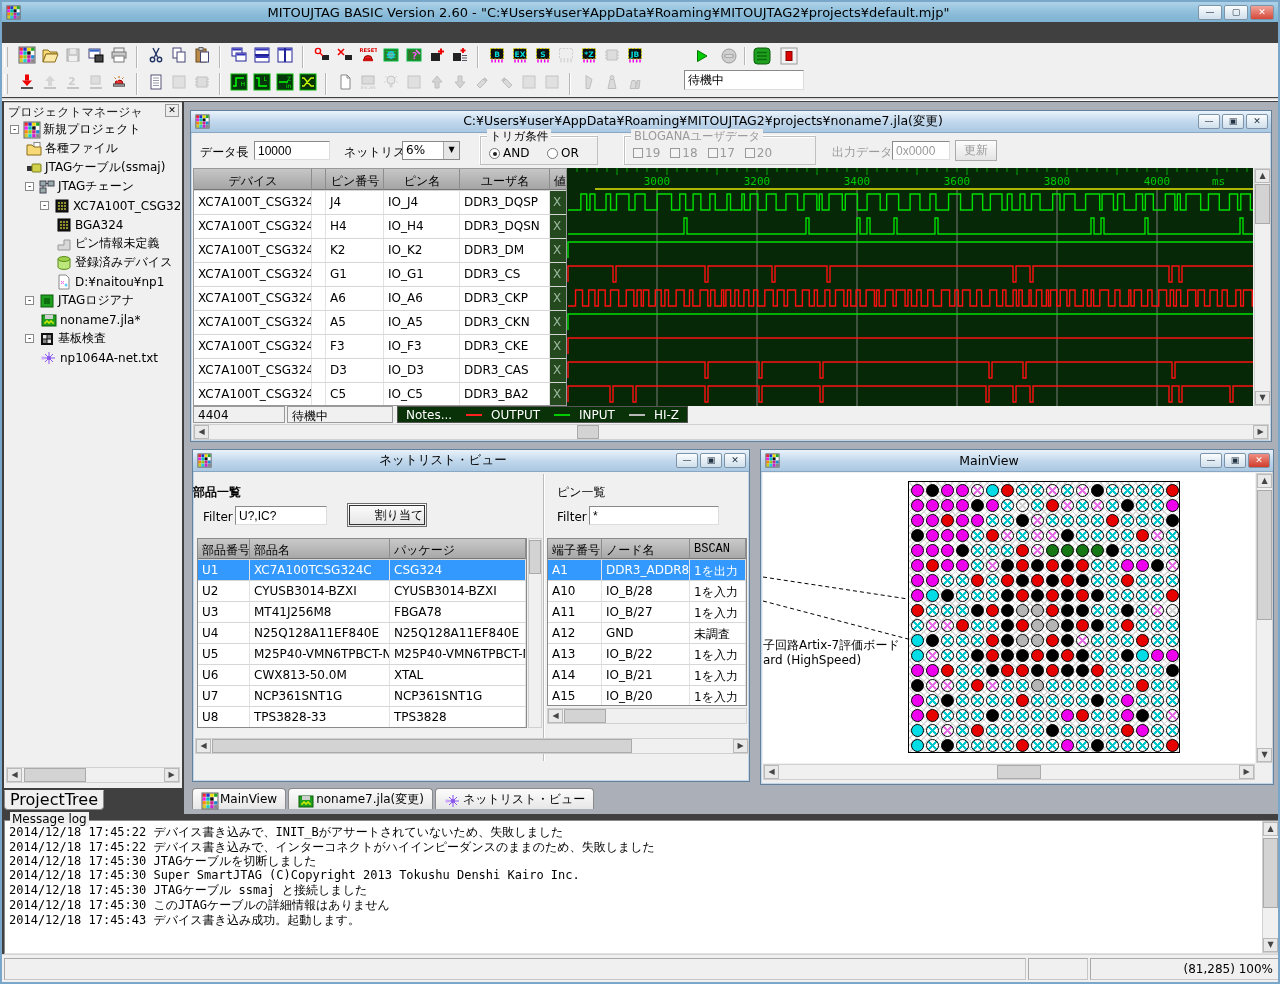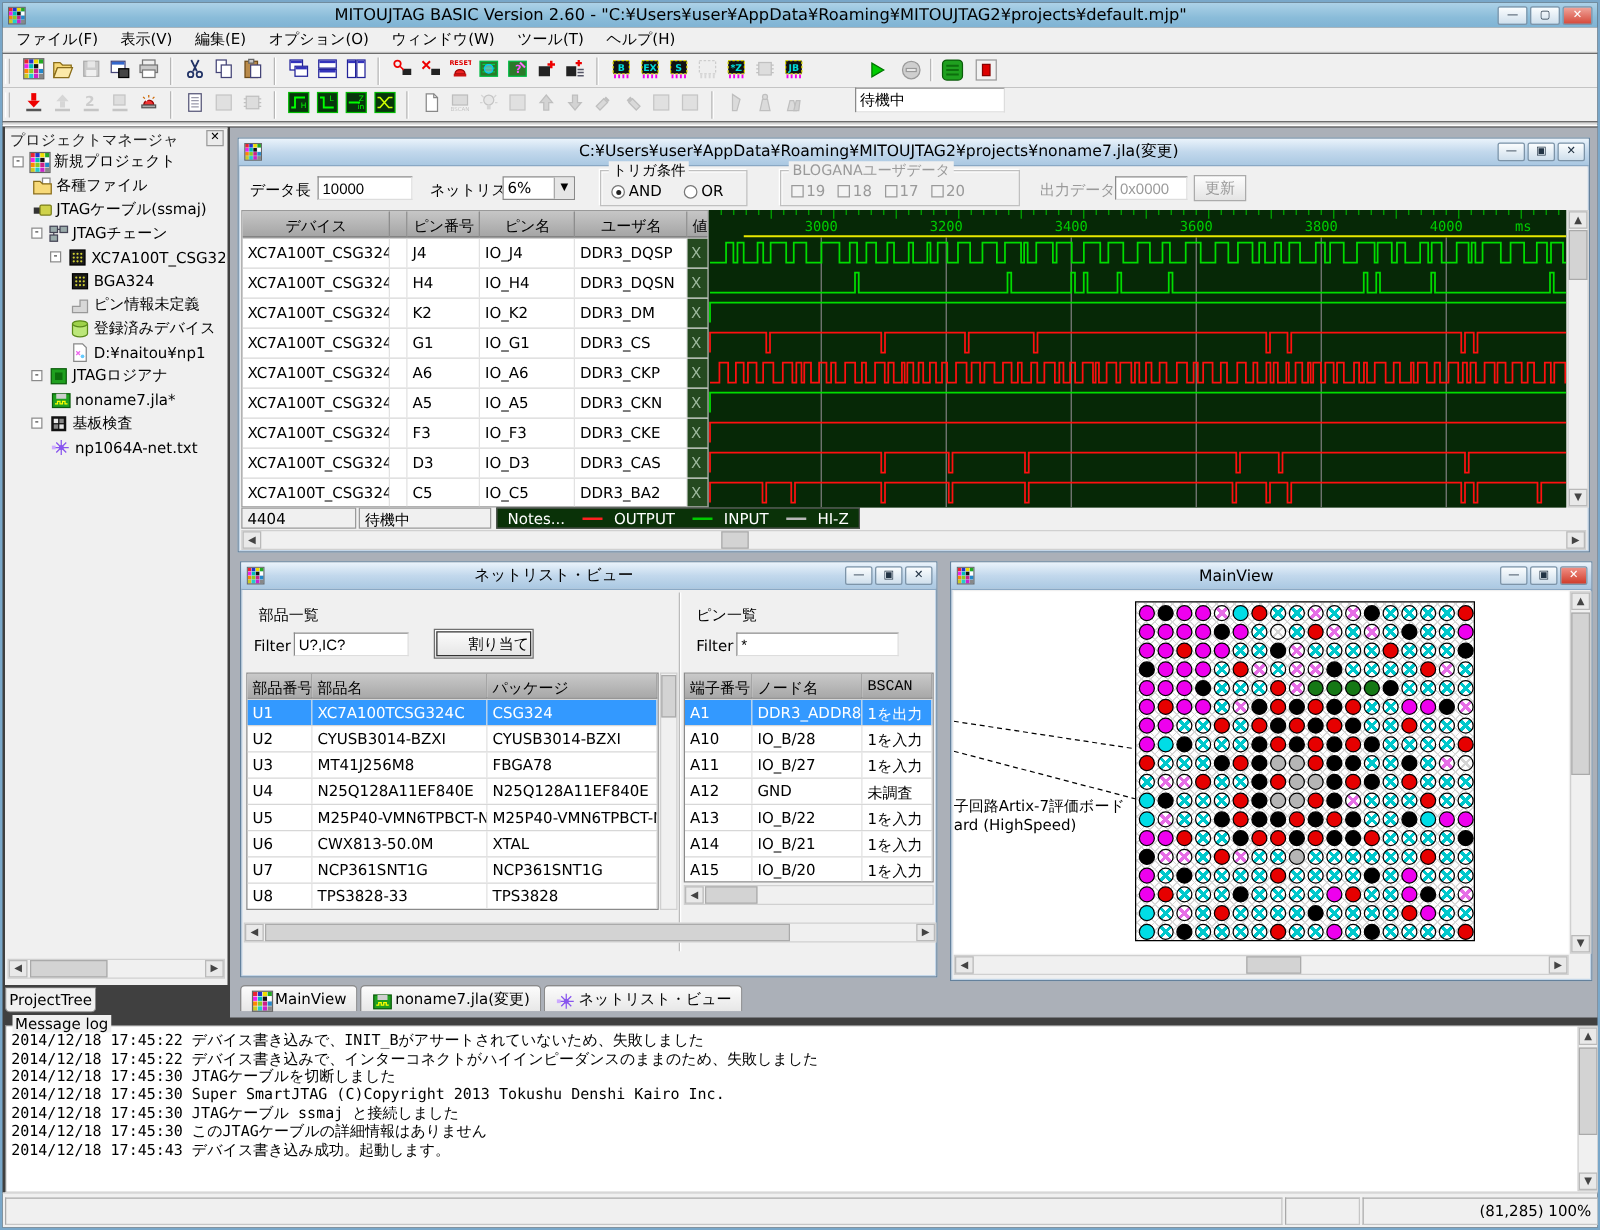--- a/index.html
+++ b/index.html
@@ -39,21 +39,21 @@
   .tree-item { height:19px; display:flex; align-items:center; white-space:nowrap; }
   .expander { width:9px; height:9px; border:1px solid #8a8a8a; background:#fff; font-size:9px; line-height:7px; text-align:center; margin-right:4px; flex:none; }
   .ticon { width:17px; height:17px; margin-right:3px; flex:none; }
   .tree-label { font-size:12px; }
   .hscroll { position:absolute; height:16px; background:#f0f0f0; border:1px solid #d0d0d0; display:flex; align-items:center; }
   .vscroll { position:absolute; width:17px; background:#f0f0f0; border:1px solid #d0d0d0; }
   .sbtn { width:15px; height:14px; background:#e9e9e9; border:1px solid #b9b9b9; font-size:8px; text-align:center; line-height:12px; color:#444; flex:none; }
   .vscroll .sbtn { position:absolute; left:0; width:15px; }
   .thumb { height:14px; background:#d3d3d3; border:1px solid #aaa; }
   .vthumb { position:absolute; left:0; width:15px; background:#d3d3d3; border:1px solid #aaa; }
-  .projtab { position:absolute; left:2px; top:788px; width:73px; height:20px; background:#f0f0f0; border:1px solid #8a8a8a; border-top:1px solid #f0f0f0; border-radius:0 0 4px 4px; font-size:12px; text-align:center; line-height:18px; }
+  .projtab { position:absolute; left:2px; top:788px; width:100px; height:20px; background:#f0f0f0; border:1px solid #8a8a8a; border-top:1px solid #f0f0f0; border-radius:0 0 4px 4px; font-size:16px; text-align:center; line-height:18px; }
 
   .mdi { position:absolute; left:182px; top:100px; width:1098px; height:712px; background:#abb0b8; }
 
   
   .win { position:absolute; background:#f0f0f0; border:1px solid #64819c; box-shadow:inset 0 0 0 1px #c3d6e8; }
   .win-title { height:22px; background:linear-gradient(#eaf3fb,#c2d8ec 50%,#aac8e2); border-bottom:1px solid #8aa8c4; display:flex; align-items:center; padding:0 3px 0 4px; }
   .win-title .t { flex:1; text-align:center; font-size:12.5px; white-space:nowrap; overflow:hidden; }
   .wbtn2 { width:22px; height:15px; margin-left:2px; background:linear-gradient(#fbfdfe,#cfdfec); border:1px solid #7d94a8; border-radius:2px; font-size:9px; line-height:12px; text-align:center; color:#234; }
   .wbtn2.red { background:linear-gradient(#f08f84,#cf3b2a); color:#fff; }
 
@@ -151,29 +151,20 @@
           <rect x="1" y="1" width="16" height="16" fill="none" stroke="#666"></rect>
         </svg></span>
     <span class="t">MITOUJTAG BASIC Version 2.60 - "C:¥Users¥user¥AppData¥Roaming¥MITOUJTAG2¥projects¥default.mjp"</span>
     <span class="wbtns">
       <span class="wbtn">—</span>
       <span class="wbtn">▢</span>
       <span class="wbtn red">✕</span>
     </span>
   </div>
 
-  <div class="menubar" id="menubar">
-      <span class="menu-item">ファイル(F)</span>
-      <span class="menu-item">表示(V)</span>
-      <span class="menu-item">編集(E)</span>
-      <span class="menu-item">オプション(O)</span>
-      <span class="menu-item">ウィンドウ(W)</span>
-      <span class="menu-item">ツール(T)</span>
-      <span class="menu-item">ヘルプ(H)</span>
-    </div>
 
   <div class="tbrow" id="tbrow1">
       <span class="tb-handle"></span>
       <span class="tb-group">
         <span class="tb-btn">
           <span><svg width="18" height="18" viewBox="0 0 18 18">
               <rect x="1.4" y="1.4" width="3.4" height="3.4" fill="#e23"></rect>
               <rect x="5.3" y="1.4" width="3.4" height="3.4" fill="#23c"></rect>
               <rect x="9.2" y="1.4" width="3.4" height="3.4" fill="#ed0"></rect>
               <rect x="13.1" y="1.4" width="3.4" height="3.4" fill="#2a2"></rect>
@@ -992,21 +983,21 @@
             <rect x="13.1" y="13.1" width="3.4" height="3.4" fill="#888"></rect>
             <rect x="1" y="1" width="16" height="16" fill="none" stroke="#666"></rect>
           </svg></span>
       <span class="t">ネットリスト・ビュー</span>
       <span class="wbtn2">—</span>
       <span class="wbtn2">▣</span>
       <span class="wbtn2">✕</span>
     </div>
     <div class="nl-vline"></div>
 
-    <span class="lbl" style="left:14px; top:34px;">部品一覧</span>
+    <span class="lbl" style="left:0; top:34px;font-weight:bold;">部品一覧</span>
     <span class="lbl" style="left:10px; top:60px;">Filter</span>
     <input class="tbox" style="left: 42px; top: 56px; width: 92px; height: 19px;" value="U?,IC?">
     <span class="btn" style="left:154px; top:53px; width:80px; height:24px; line-height:22px; outline:1px solid #333; outline-offset:-3px;padding-left:24px;">割り当て</span>
 
     <span class="lbl" style="left:364px; top:34px;">ピン一覧</span>
     <span class="lbl" style="left:364px; top:60px;">Filter</span>
     <input class="tbox" style="left: 396px; top: 56px; width: 130px; height: 19px;" value="*">
 
     <div class="ntable" id="partstable" style="left:4px; top:88px; width:330px; height:190px;">
         <div class="nt-row nt-head">

